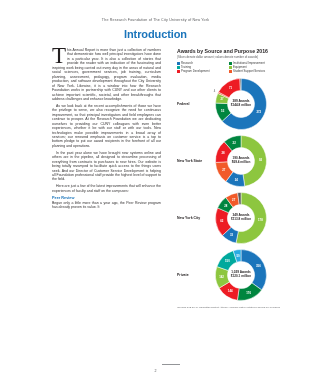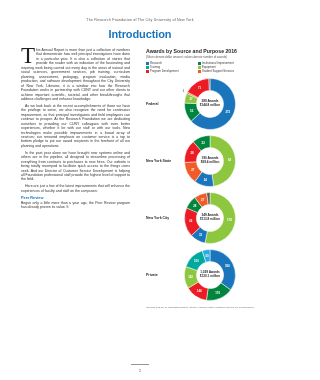--- a/index.html
+++ b/index.html
@@ -8,20 +8,21 @@
     background:#ffffff;
     font-family:"Liberation Sans", sans-serif;
     color:#231f20;
     overflow:hidden;
     position:relative;
   }
   .page{
     position:absolute;inset:0;
     background:#ffffff;
     padding:4px;
+    margin-left:31px;
   }
   
   .runhead{
     position:absolute;
     top:18px;left:0;right:0;
     text-align:center;
     font-size:3.6px;
     letter-spacing:.18px;
     color:#58595b;
   }

